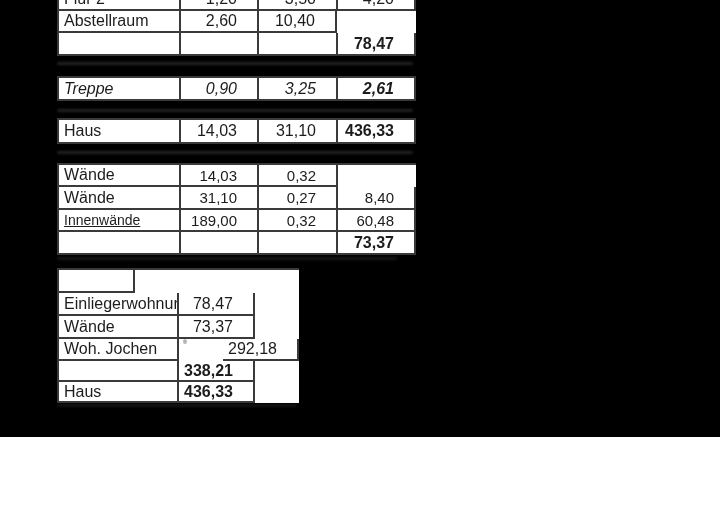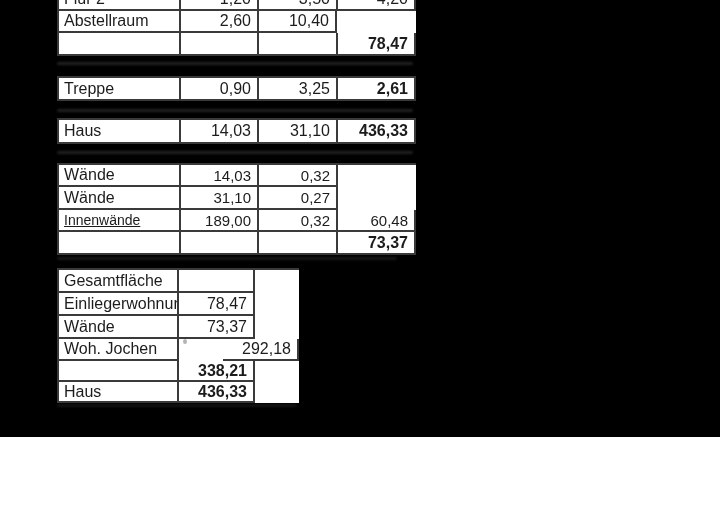--- a/index.html
+++ b/index.html
@@ -31,38 +31,38 @@
     height: 100%;
     border-right: 2px solid #3a3a3a;
     border-bottom: 2px solid #3a3a3a;
     display: flex;
     align-items: center;
     overflow: hidden;
     white-space: nowrap;
     font-size: 16px;
   }
   .lab { justify-content: flex-start; padding-left: 5px; }
-  .num { justify-content: flex-end; padding-right: 6px; }
+  .num { justify-content: flex-end; padding-right: 20px; }
   .b   { font-weight: 700; }
   .sm  { font-size: 14px; text-decoration: underline; }
 
   
   .c0 { width: 122px; }
   .c1 { width: 78px; }
   .c2 { width: 79px; }
   .c3 { width: 78px; }
   
   .g0 { width: 120px; }
   .g1 { width: 76px; }
 
   
   .t1 { left: 57px; top: -13px; }
   .t1 .r0 { height: 22px; } .t1 .r1 { height: 22px; } .t1 .r2 { height: 23px; }
   .t2 { left: 57px; top: 76px; }
-  .t2 .r0 { height: 23px; }
+  .t2 .r0 { height: 23px; font-style: italic; }
   .t3 { left: 57px; top: 118px; }
   .t3 .r0 { height: 24px; }
   .t4 { left: 57px; top: 163px; }
   .t4 .r0 { height: 22px; } .t4 .r1 { height: 23px; }
   .t4 .r2 { height: 22px; } .t4 .r3 { height: 23px; }
   .t4 .num { font-size: 15px; }
   .t5 { left: 57px; top: 268px; }
   .t5 .r0 { height: 23px; } .t5 .r1 { height: 23px; } .t5 .r2 { height: 23px; }
   .t5 .r3 { height: 22px; gap: 44px; } .t5 .r4 { height: 21px; } .t5 .r5 { height: 21px; }
 
@@ -133,38 +133,38 @@
   <div class="tbl t4">
     <div class="tr r0">
       <div class="td lab c0">Wände</div>
       <div class="td num c1">14,03</div>
       <div class="td num c2">0,32</div>
     </div>
     <div class="tr r1">
       <div class="td lab c0">Wände</div>
       <div class="td num c1">31,10</div>
       <div class="td num c2">0,27</div>
+      <div class="td num c3">8,40</div>
     </div>
     <div class="tr r2">
       <div class="td lab c0 sm">Innenwände</div>
       <div class="td num c1">189,00</div>
       <div class="td num c2">0,32</div>
       <div class="td num c3">60,48</div>
     </div>
     <div class="tr r3">
       <div class="td lab c0"></div>
       <div class="td num c1"></div>
       <div class="td num c2"></div>
       <div class="td num c3 b" style="font-size:16px;">73,37</div>
     </div>
   </div>
 
   <div class="tbl t5">
     <div class="tr r0">
-      <div class="td lab g0">Gesamtfläche</div>
       <div class="td num g1"></div>
     </div>
     <div class="tr r1">
       <div class="td lab g0">Einliegerwohnung</div>
       <div class="td num g1">78,47</div>
     </div>
     <div class="tr r2">
       <div class="td lab g0">Wände</div>
       <div class="td num g1">73,37</div>
     </div>

